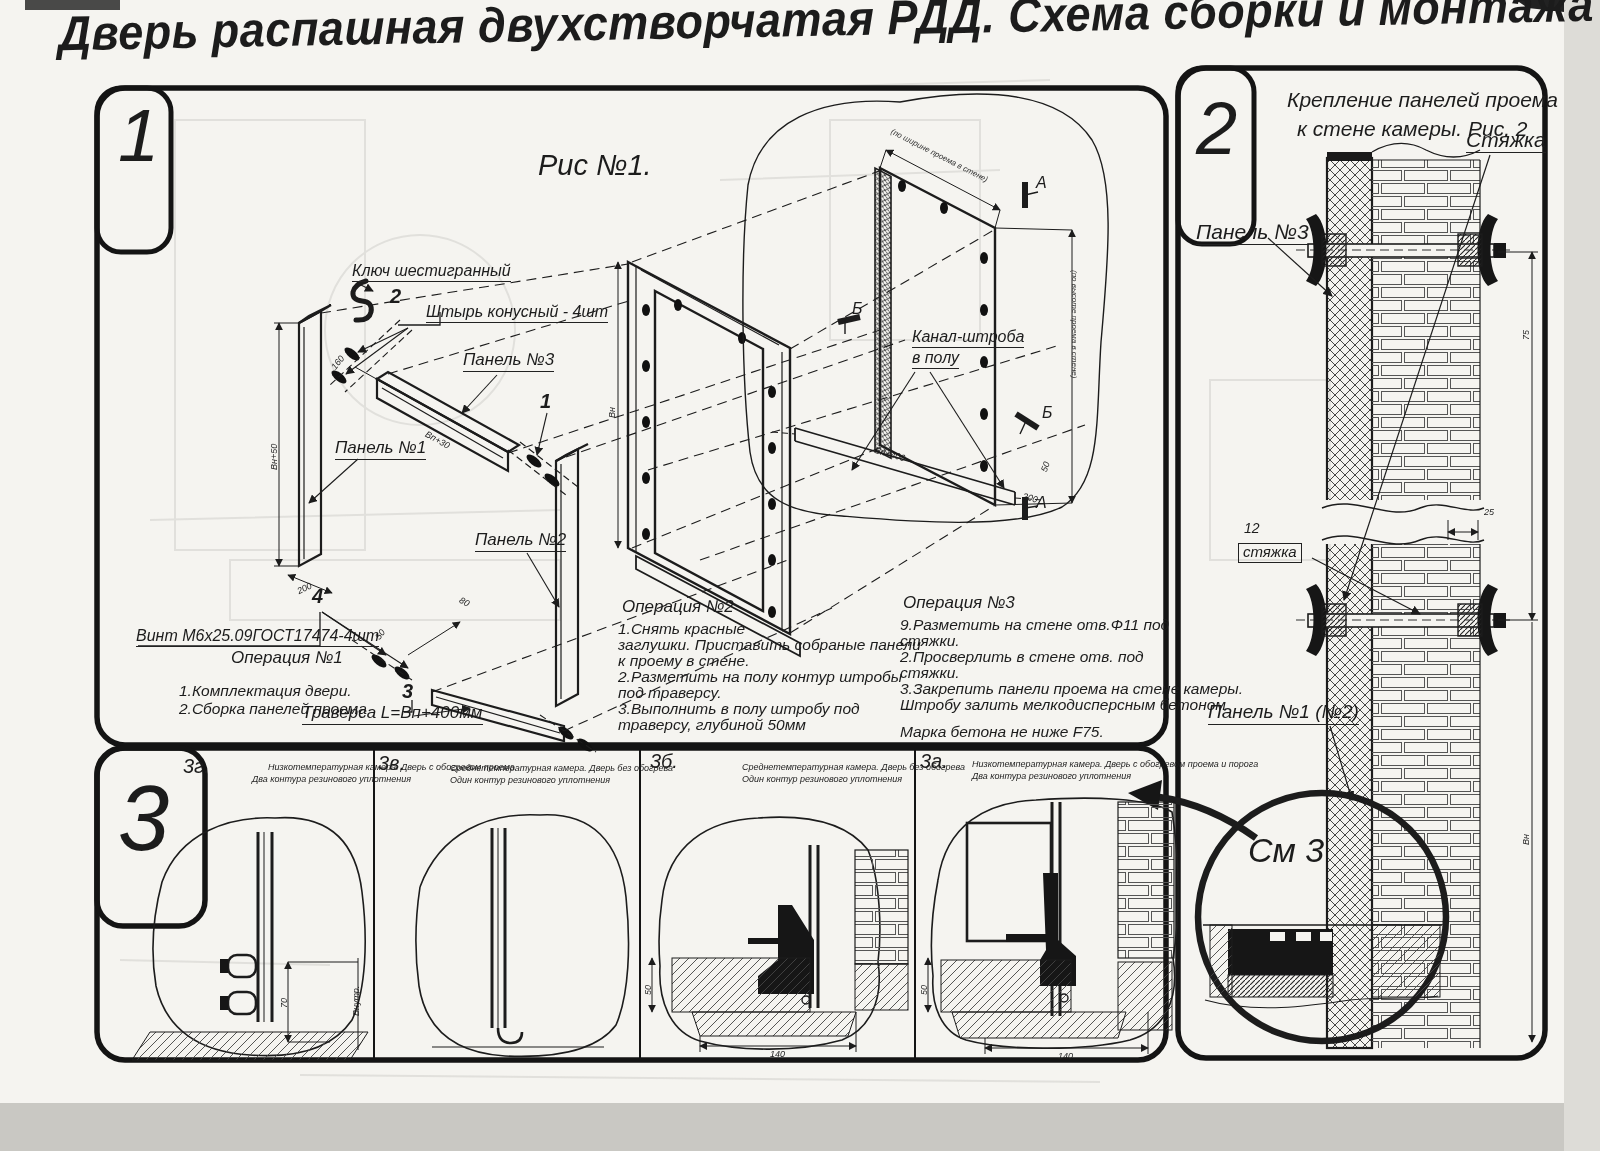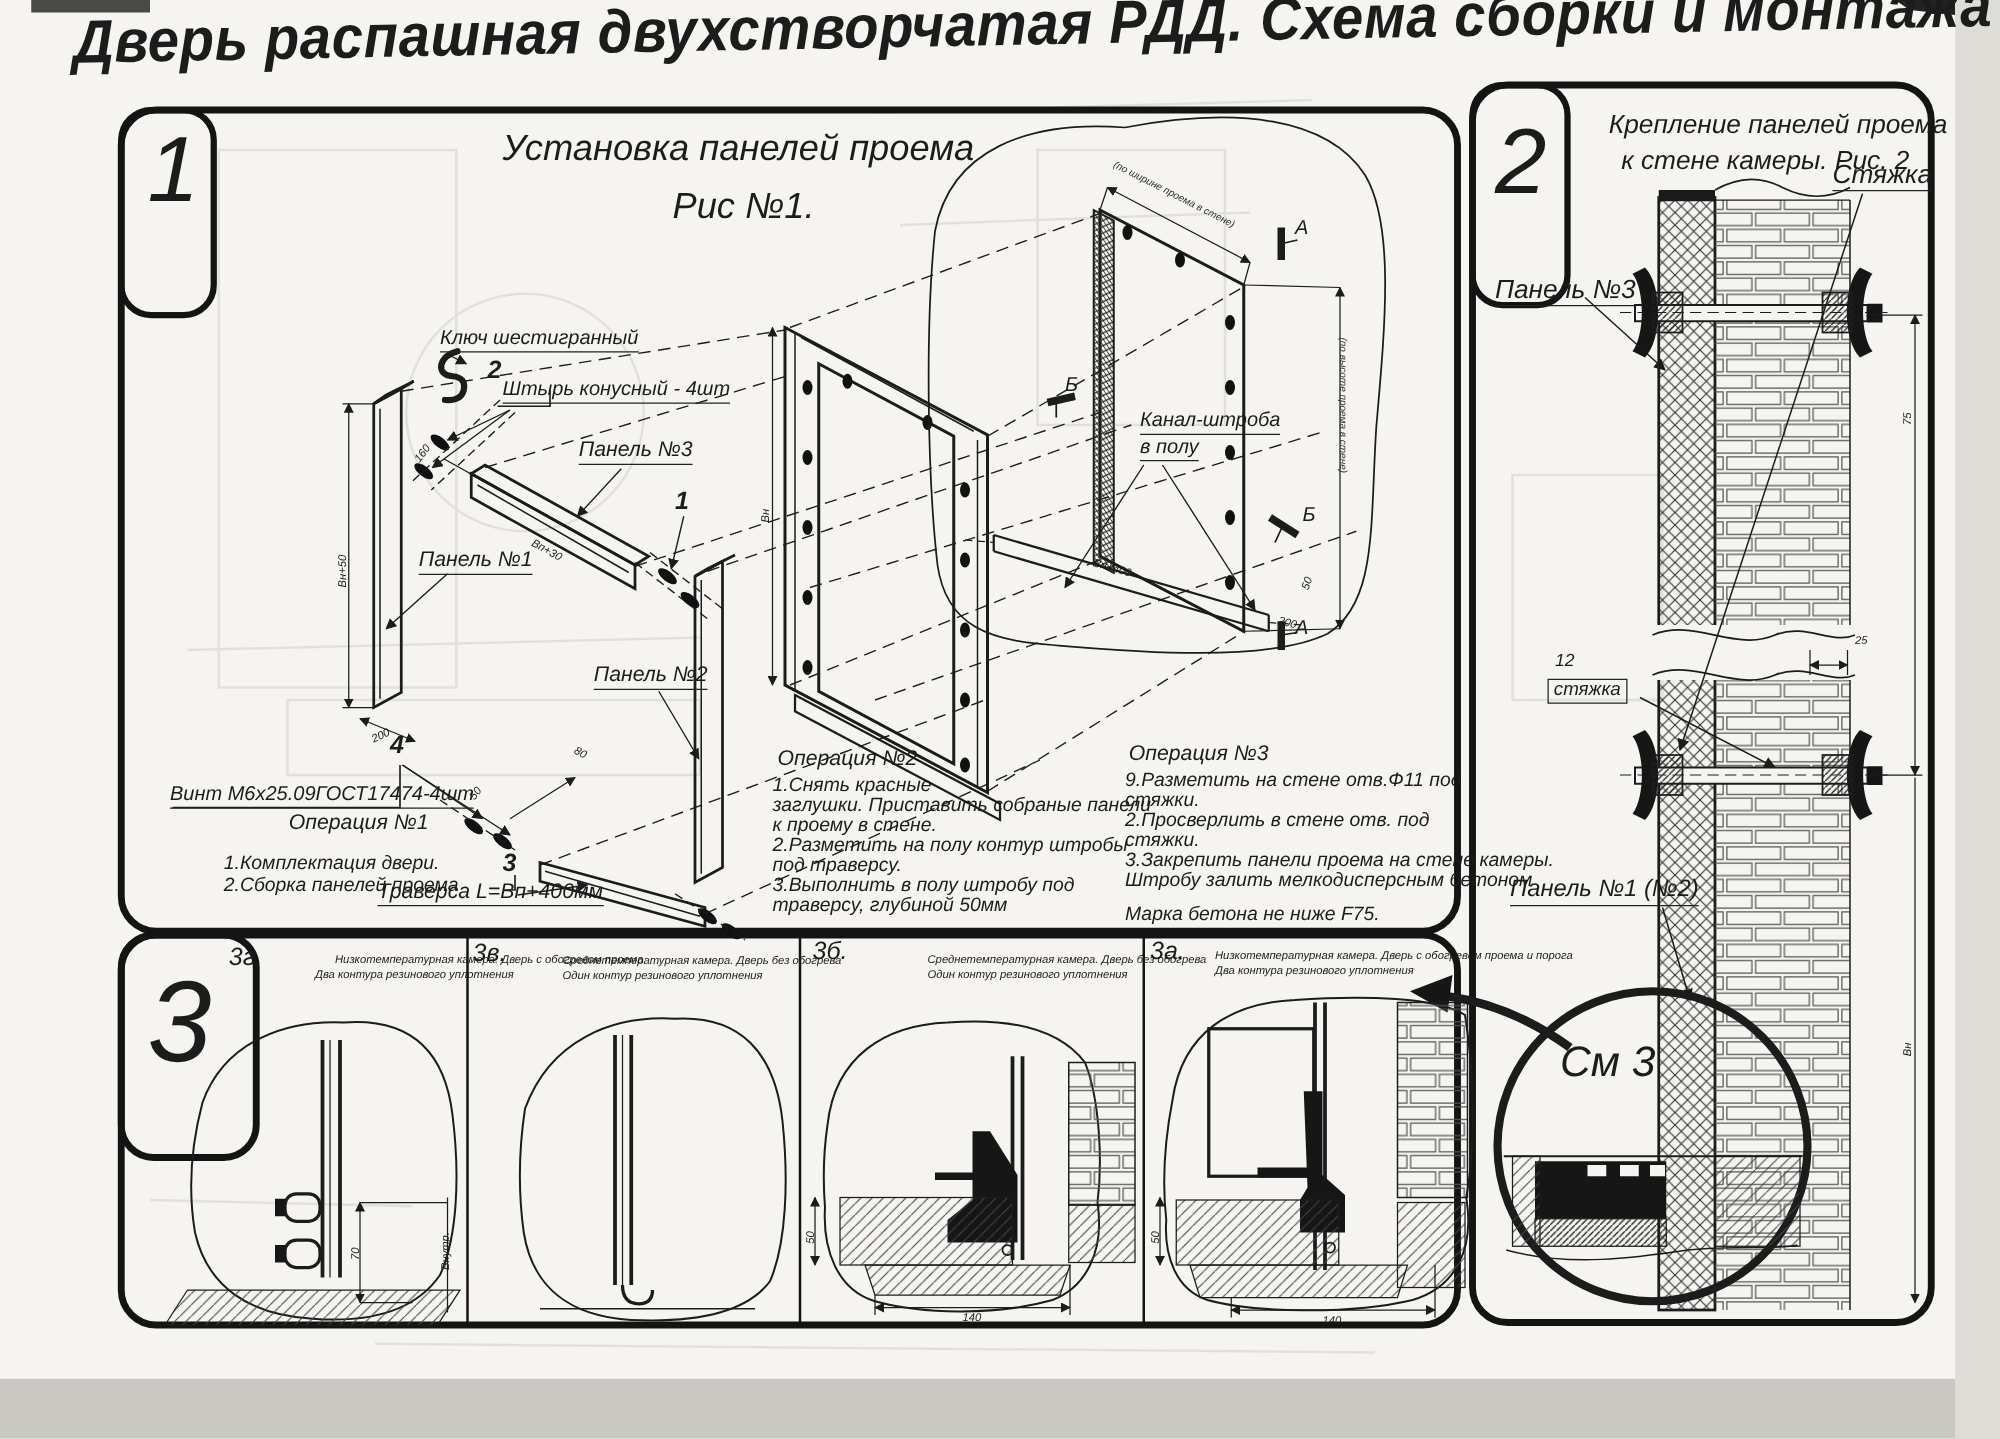--- a/index.html
+++ b/index.html
@@ -331,26 +331,25 @@
     </g>
   </g>
 </svg>
 
 <div class="title">Дверь распашная двухстворчатая РДД.  Схема сборки и монтажа №2</div>
 
 <div class="lbl num" style="left:118px;top:95px;">1</div>
 <div class="lbl num" style="left:1196px;top:88px;">2</div>
 <div class="lbl num" style="left:118px;top:768px;font-size:92px;">3</div>
 
-<div class="lbl t29" style="left:402px;top:104px;">Установка панелей проема</div>
 <div class="lbl t29" style="left:538px;top:150px;">Рис №1.</div>
 
 <div class="lbl t16 u" style="left:352px;top:262px;">Ключ шестигранный</div>
 <div class="lbl t20" style="left:390px;top:285px;">2</div>
-<div class="lbl t16 u" style="left:402px;top:303px;">Штырь конусный - 4шт</div>
+<div class="lbl t16 u" style="left:426px;top:303px;">Штырь конусный - 4шт</div>
 <div class="lbl t17 u" style="left:463px;top:351px;">Панель №3</div>
 <div class="lbl t20" style="left:540px;top:390px;">1</div>
 <div class="lbl t17 u" style="left:335px;top:439px;">Панель №1</div>
 <div class="lbl t17 u" style="left:475px;top:531px;">Панель №2</div>
 <div class="lbl t20" style="left:312px;top:585px;">4</div>
 <div class="lbl t16 u" style="left:136px;top:627px;">Винт М6х25.09ГОСТ17474-4шт</div>
 <div class="lbl t17" style="left:201px;top:649px;margin-left:30px;">Операция №1</div>
 <div class="lbl op" style="left:179px;top:682px;font-style:italic;">1.Комплектация двери.</div>
 <div class="lbl op" style="left:179px;top:700px;">2.Сборка панелей проема</div>
 <div class="lbl t20" style="left:402px;top:680px;">3</div>

